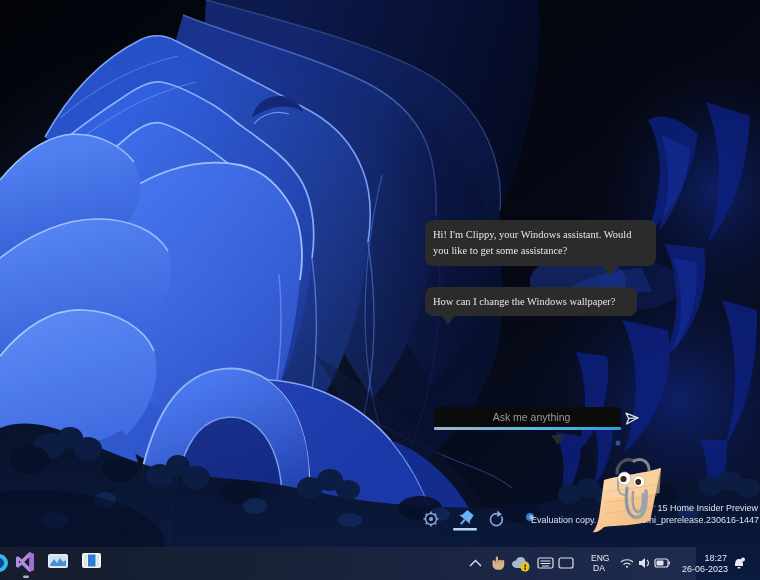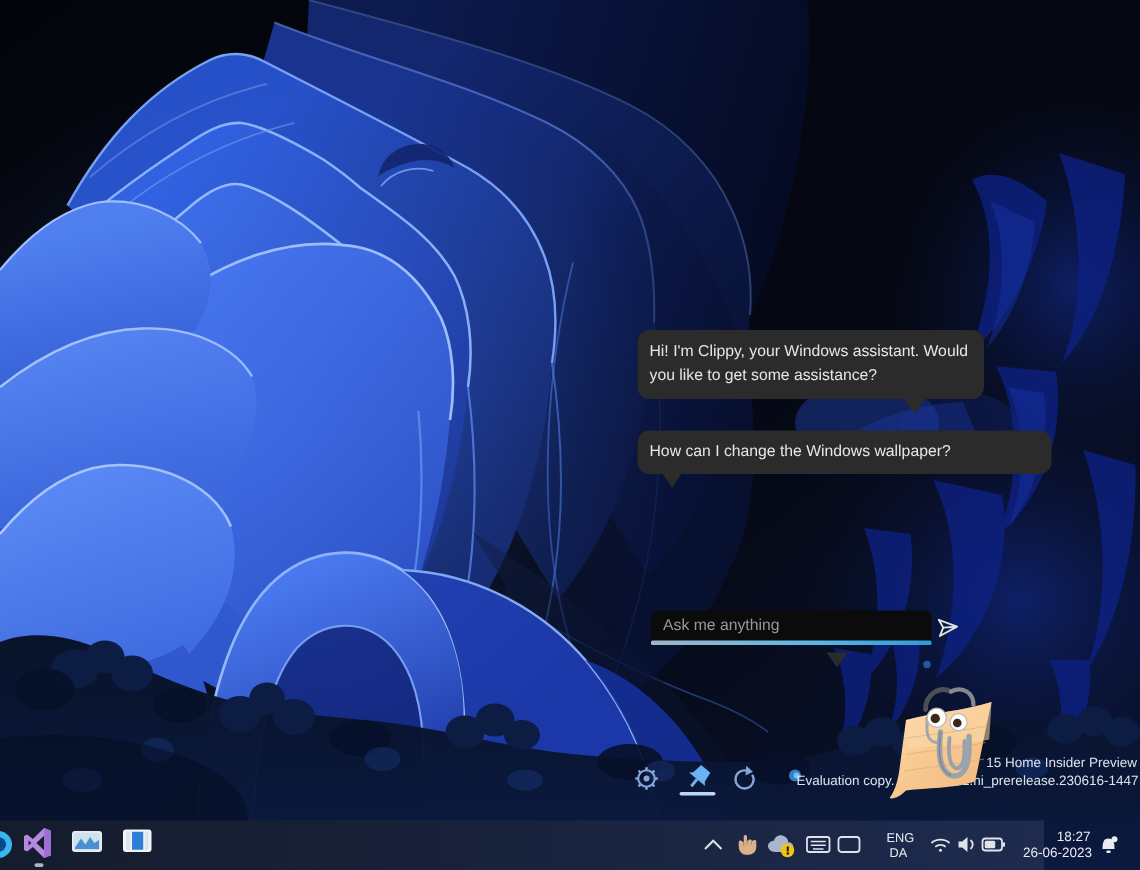--- a/index.html
+++ b/index.html
@@ -1,26 +1,26 @@
 <!DOCTYPE html>
 <html><head>
 <meta charset="utf-8">
 <style>
   html,body{margin:0;padding:0;width:760px;height:580px;overflow:hidden;background:#05070e;
     font-family:"Liberation Sans", sans-serif;}
   #stage{position:relative;width:760px;height:580px;overflow:hidden;}
   #wall{position:absolute;left:0;top:0;z-index:0;}
   .bubble{position:absolute;background:#2b2b2b;border-radius:8px;color:#e7e7e7;
     font-size:10.5px;line-height:15.5px;z-index:5;}
-  .bubble .tx{padding:7px 2px 0 8px;white-space:nowrap;}
+  .bubble .tx{padding:7px 2px 0 8px;white-space:nowrap;font-family:Liberation Serif, serif;}
   .tail{position:absolute;width:0;height:0;border-left:7px solid transparent;
     border-right:7px solid transparent;border-top:10px solid #2b2b2b;z-index:5;}
   #inputrow{position:absolute;left:434px;top:407px;width:187px;height:21px;
     background:#0b0b0c;border-radius:4px 4px 0 0;z-index:6;}
-  #inputrow .ph{color:#999;font-size:10.5px;line-height:21px;padding-left:8px;}
+  #inputrow .ph{color:#999;font-size:10.5px;line-height:21px;padding-left:8px;text-align:center;}
   #underline{position:absolute;left:434px;top:427px;width:187px;height:2.5px;border-radius:1px;
     background:linear-gradient(90deg,#9fb6c8,#58b6e8 60%,#2f9ad8);z-index:7;}
   #wm1{position:absolute;right:2px;top:503px;width:758px;font-size:9px;z-index:4;color:rgba(237,244,252,0.92);text-align:right;}
   #wm2{position:absolute;right:1px;top:515px;width:759px;font-size:9px;z-index:4;color:rgba(237,244,252,0.92);text-align:right;}
   #taskbar{position:absolute;left:0;top:547px;width:696px;height:33px;z-index:10;
     background:linear-gradient(90deg,#151c2c 0%,#182138 40%,#1c2747 75%,#1e2b4e 100%);}
 </style>
 </head>
 <body>
 <div id="stage">
@@ -217,21 +217,21 @@
   <circle cx="530" cy="517" r="4" fill="#3a8ad8" opacity="0.9"></circle>
   <circle cx="531" cy="517" r="2" fill="#7ec4f2" opacity="0.9"></circle>
   <circle cx="618" cy="443" r="2.5" fill="#2a6ab8" opacity="0.8"></circle>
 </svg>
 
 <div class="bubble" id="b1" style="left:425px;top:220px;width:231px;height:46px;">
   <div class="tx">Hi! I'm Clippy, your Windows assistant. Would<br>you like to get some assistance?</div>
 </div>
 <div class="tail" style="left:603px;top:266px;"></div>
 
-<div class="bubble" id="b2" style="left:425px;top:287px;width:276px;height:29px;">
+<div class="bubble" id="b2" style="left:425px;top:287px;width:212px;height:29px;">
   <div class="tx">How can I change the Windows wallpaper?</div>
 </div>
 <div class="tail" style="left:441px;top:315px;"></div>
 
 <div class="tail" style="left:551px;top:435px;"></div>
 <div id="inputrow">
       <div class="ph">Ask me anything</div>
     </div>
 <div id="underline"></div>
 <svg style="position:absolute;left:620px;top:406px;z-index:7" width="26" height="24" viewBox="0 0 26 24">

